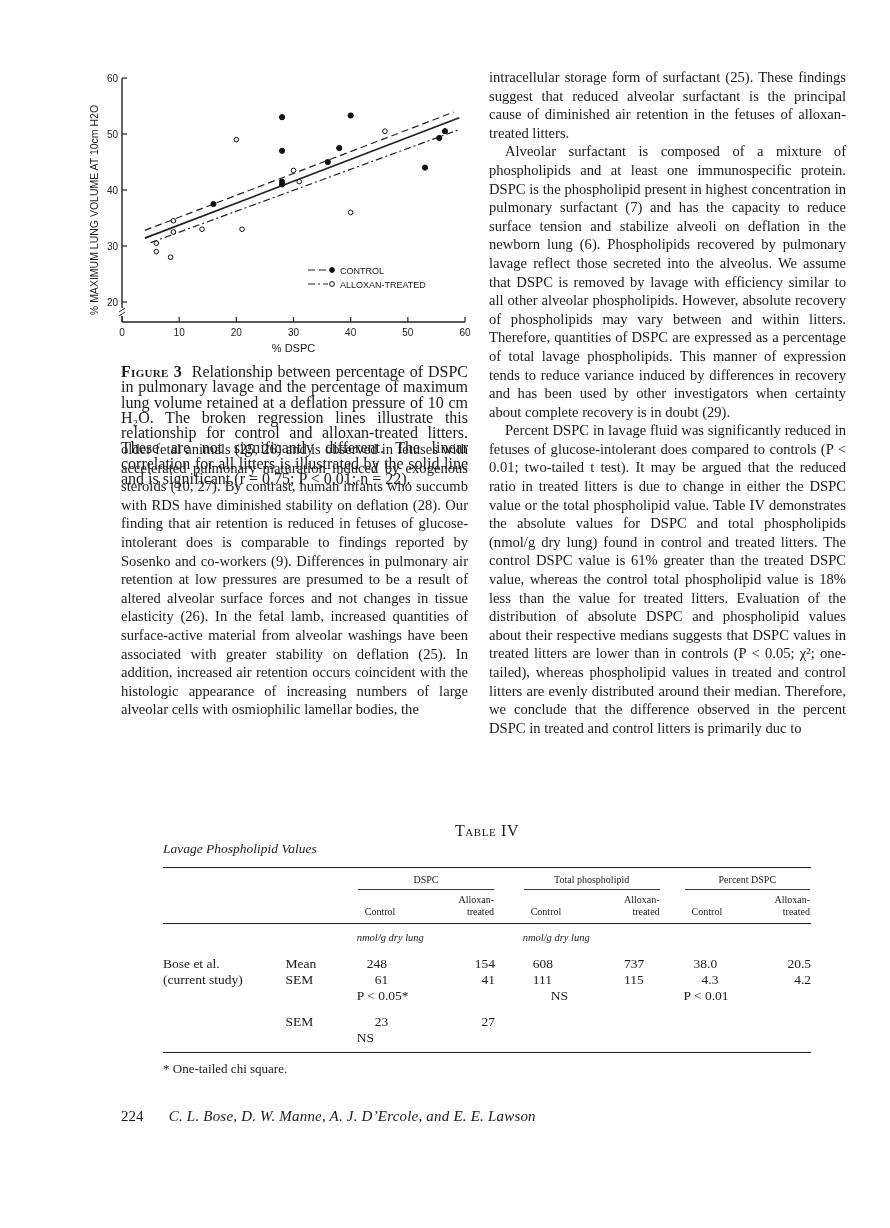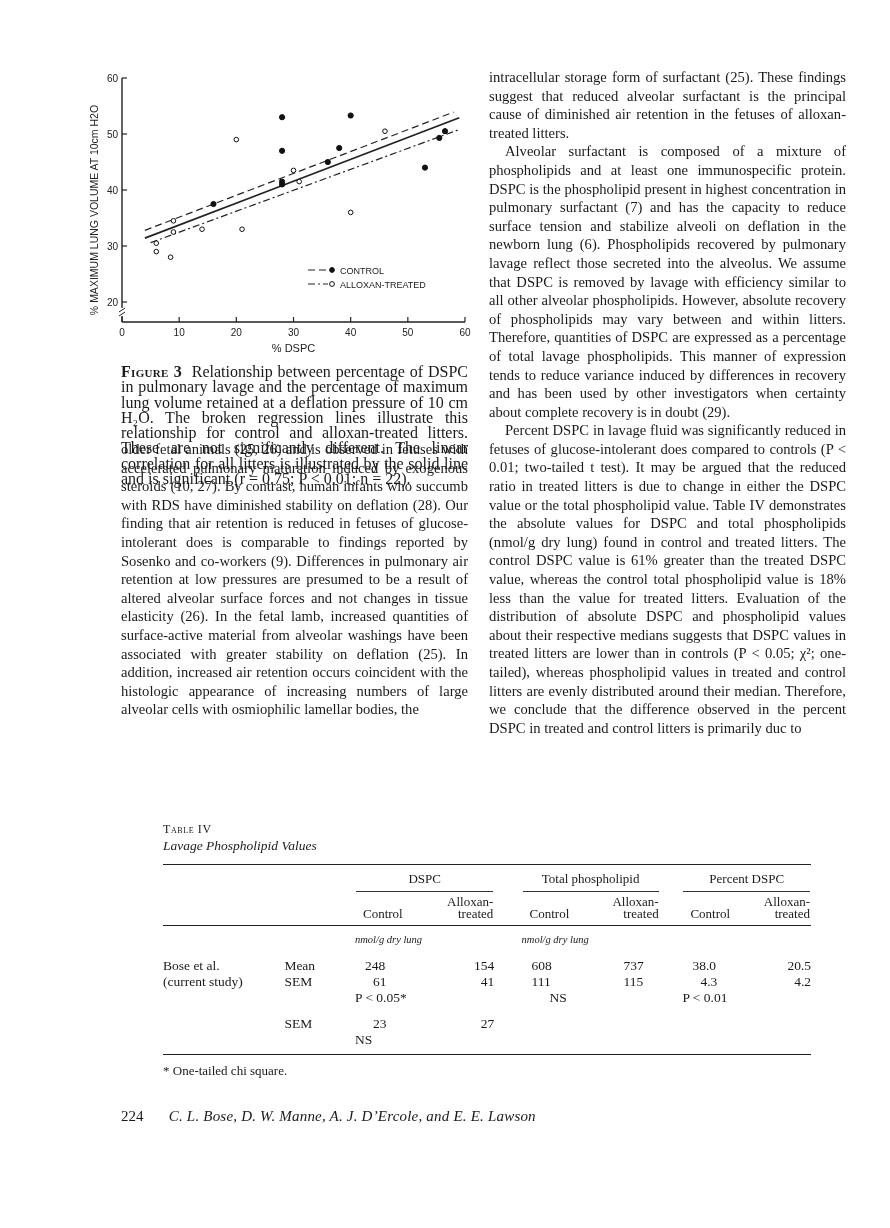--- a/index.html
+++ b/index.html
@@ -9,25 +9,25 @@
   .col p { margin: 0; }
   .col p.indent { text-indent: 16px; }
   .left-col { left: 121px; top: 440px; width: 347px; }
   .right-col { left: 489px; top: 68px; width: 357px; }
   .caption { position: absolute; left: 121px; top: 364px; width: 347px;
              font-size: 16px; line-height: 15.3px; text-align: justify; }
   .caption .fig-label { font-variant: small-caps; font-weight: bold; letter-spacing: 0.3px; }
   .chart { position: absolute; left: 80px; top: 60px; width: 400px; height: 300px; }
   .chart svg text { font-family: "Liberation Sans", "DejaVu Sans", sans-serif; }
   .table-wrap { position: absolute; left: 163px; top: 822px; width: 648px; }
-  .table-title { font-size: 12px; font-variant: small-caps; letter-spacing: 0.6px; }
+  .table-title { text-align: center; font-size: 16px; font-variant: small-caps; letter-spacing: 0.6px; }
   .table-subtitle { text-align: left; font-size: 13.5px; font-style: italic; margin-top: 1px; }
   table { border-collapse: collapse; width: 100%; margin-top: 10px; font-size: 13.5px; }
   thead tr.top-rule th { border-top: 1.6px solid #222; height: 0; padding: 0; }
-  th { font-weight: normal; font-size: 13px; }
+  th { font-weight: normal; font-size: 10px; }
   .group-head th.grp { padding-top: 6px; padding-bottom: 3px; text-align: center; }
   .group-head th.grp span { display: inline-block; border-bottom: 1.2px solid #333; padding: 0 0 4px 0; width: 100%; }
   .sub-head th { vertical-align: bottom; padding-bottom: 5px; border-bottom: 1.6px solid #222; line-height: 12px; }
   .units td { font-style: italic; font-size: 10.5px; padding: 6px 0 10px 0; }
   td { padding: 0; line-height: 16px; }
   td.num-l { text-align: left; padding-left: 10px; }
   td.num-r { text-align: right; padding-right: 0; }
   td.sig { }
   tr.gap td { height: 10px; }
   tr.bottom-rule td { border-bottom: 1.6px solid #222; height: 6px; }

